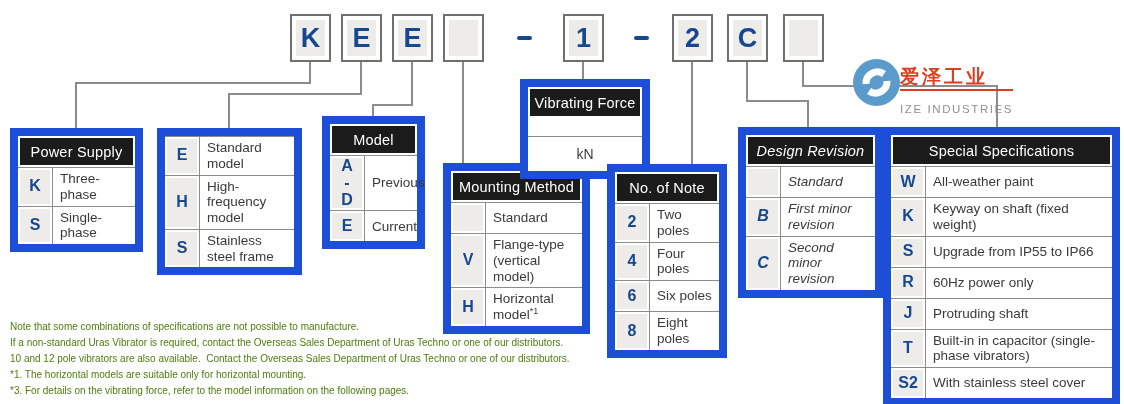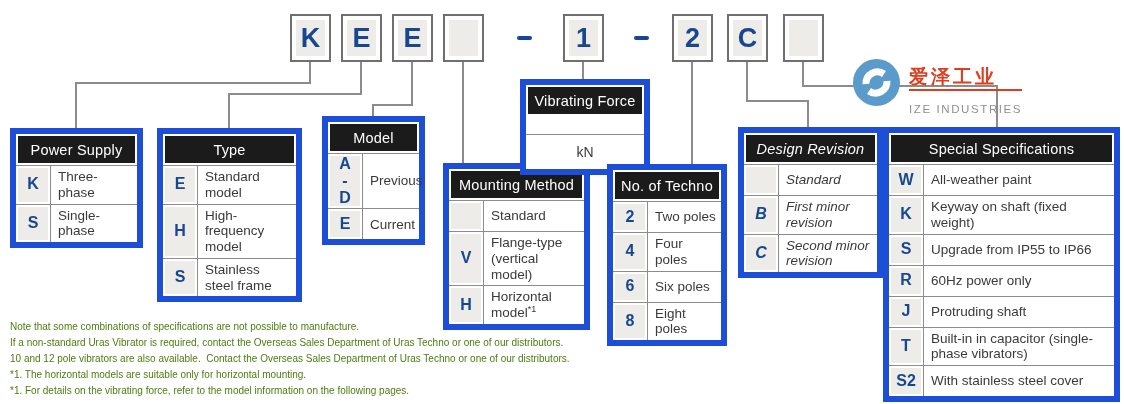--- a/index.html
+++ b/index.html
@@ -27,21 +27,21 @@
     font-size:27px;font-weight:600;color:var(--accent-blue);line-height:1;
   }
   .code-dash{
     position:absolute;top:36px;width:15px;height:4px;border-radius:2px;
     background:var(--accent-blue);z-index:2;
   }
   
   .conn{position:absolute;background:var(--line-gray);z-index:0;}
   
   .tbl{
-    position:absolute;background:#fff;border:6px solid #1d4ed8;
+    position:absolute;background:#fff;border:8px solid #1d4ed8;
     box-sizing:border-box;z-index:2;
   }
   .tbl-head{
     margin:2px;background:var(--header-bg);color:#fff;text-align:center;
     font-size:14.5px;padding:6px 2px 5px 2px;letter-spacing:.2px;
   }
   .trow{display:flex;border-top:1px solid var(--line-gray);min-height:31px;align-items:stretch;box-sizing:border-box;}
   .tkey{
     flex:0 0 30px;margin:2px;background:var(--cell-gray);
     display:flex;align-items:center;justify-content:center;
@@ -52,21 +52,21 @@
     flex:1;border-left:1px solid var(--line-gray);padding:3px 5px 3px 7px;
     display:flex;flex-direction:column;justify-content:center;
     font-size:13.5px;color:var(--text-dark);line-height:1.17;
   }
   .tdesc sup{font-size:9px;line-height:0;}
   .vf-unit{
     border-top:1px solid var(--line-gray);text-align:center;
     padding:9px 0;font-size:14px;color:var(--text-dark);margin-top:20px;
   }
   
-  .logo{position:absolute;left:853px;top:59px;display:flex;align-items:flex-start;gap:9px;z-index:5;}
+  .logo{position:absolute;left:853px;top:59px;display:flex;align-items:flex-start;z-index:5;}
   .logo-mark{width:47px;height:47px;border-radius:50%;background:var(--logo-blue);flex:0 0 auto;}
   .logo-text{display:flex;flex-direction:column;padding-top:8px;}
   .logo-cn{
     color:var(--logo-red);font-size:19px;font-weight:700;letter-spacing:3px;
     line-height:1.05;border-bottom:2px solid var(--logo-red);padding-bottom:2px;
   }
   .logo-en{color:#8f9093;font-size:11.5px;letter-spacing:1.6px;margin-top:12px;}
   
   .notes{position:absolute;left:10px;top:319px;z-index:2;}
   .note-line{white-space:pre;font-size:10px;line-height:15.9px;color:#4d7c0f;}
@@ -138,21 +138,20 @@
         <div class="trow">
           <div class="tkey">S</div>
           <div class="tdesc">
             <span>Single-phase</span>
           </div>
         </div>
       </div>
   </div>
 
   <div class="tbl" style="left:157px;top:128px;width:145px;">
-    <div class="tbl-head">Type</div>
     <div class="tbl-body">
         <div class="trow">
           <div class="tkey">E</div>
           <div class="tdesc">
             <span>Standard model</span>
           </div>
         </div>
         <div class="trow">
           <div class="tkey">H</div>
           <div class="tdesc">
@@ -211,21 +210,21 @@
         </div>
       </div>
   </div>
 
   <div class="tbl" style="left:520px;top:79px;width:130px;">
     <div class="tbl-head">Vibrating Force</div>
     <div class="vf-unit">kN</div>
   </div>
 
   <div class="tbl" style="left:607px;top:164px;width:120px;">
-    <div class="tbl-head">No. of Techno</div>
+    <div class="tbl-head">No. of Note</div>
     <div class="tbl-body">
         <div class="trow">
           <div class="tkey">2</div>
           <div class="tdesc">
             <span>Two poles</span>
           </div>
         </div>
         <div class="trow">
           <div class="tkey">4</div>
           <div class="tdesc">
@@ -330,16 +329,16 @@
       <div class="logo-cn">爱泽工业</div>
       <div class="logo-en">IZE INDUSTRIES</div>
     </div>
   </div>
 
   <div class="notes" id="notes">
       <div class="note-line">Note that some combinations of specifications are not possible to manufacture.</div>
       <div class="note-line">If a non-standard Uras Vibrator is required, contact the Overseas Sales Department of Uras Techno or one of our distributors.</div>
       <div class="note-line">10 and 12 pole vibrators are also available.  Contact the Overseas Sales Department of Uras Techno or one of our distributors.</div>
       <div class="note-line">*1. The horizontal models are suitable only for horizontal mounting.</div>
-      <div class="note-line">*1. For details on the vibrating force, refer to the model information on the following pages.</div>
+      <div class="note-line">*3. For details on the vibrating force, refer to the model information on the following pages.</div>
     </div>
 
 </div>
 
 </body></html>

